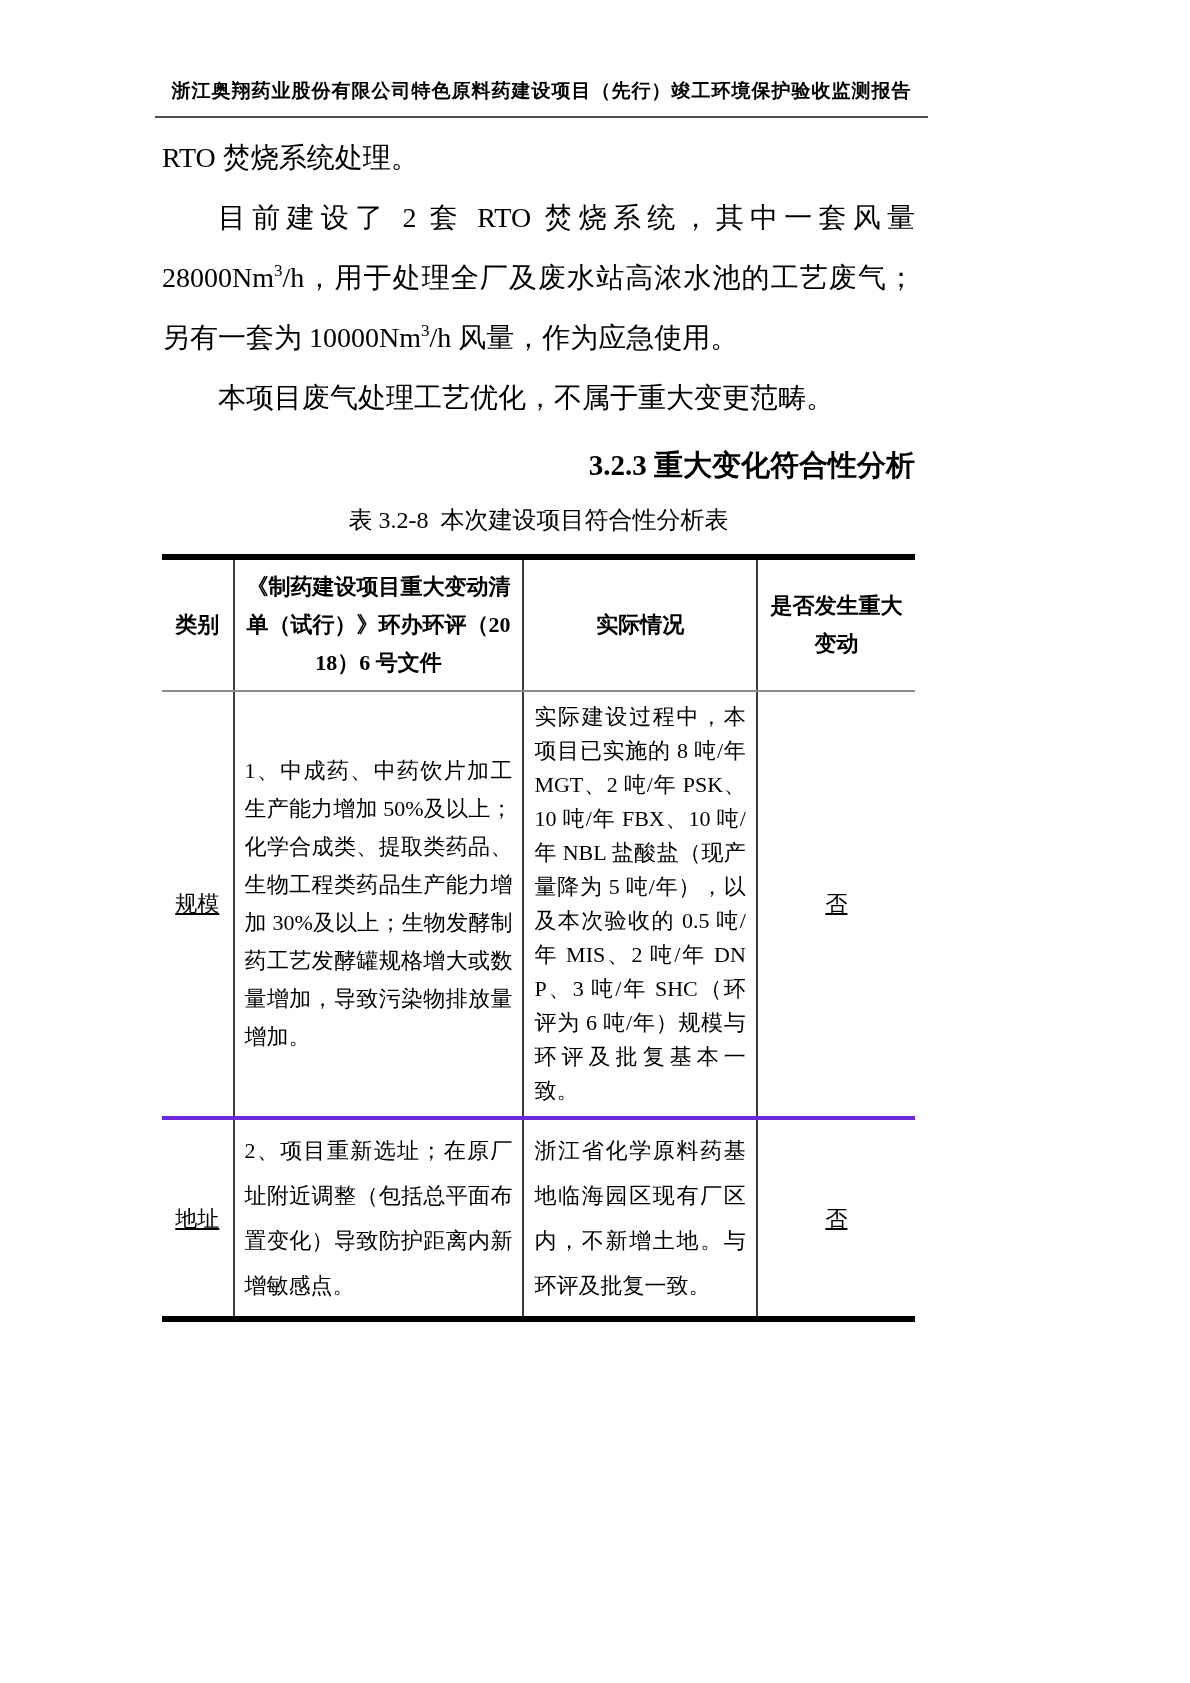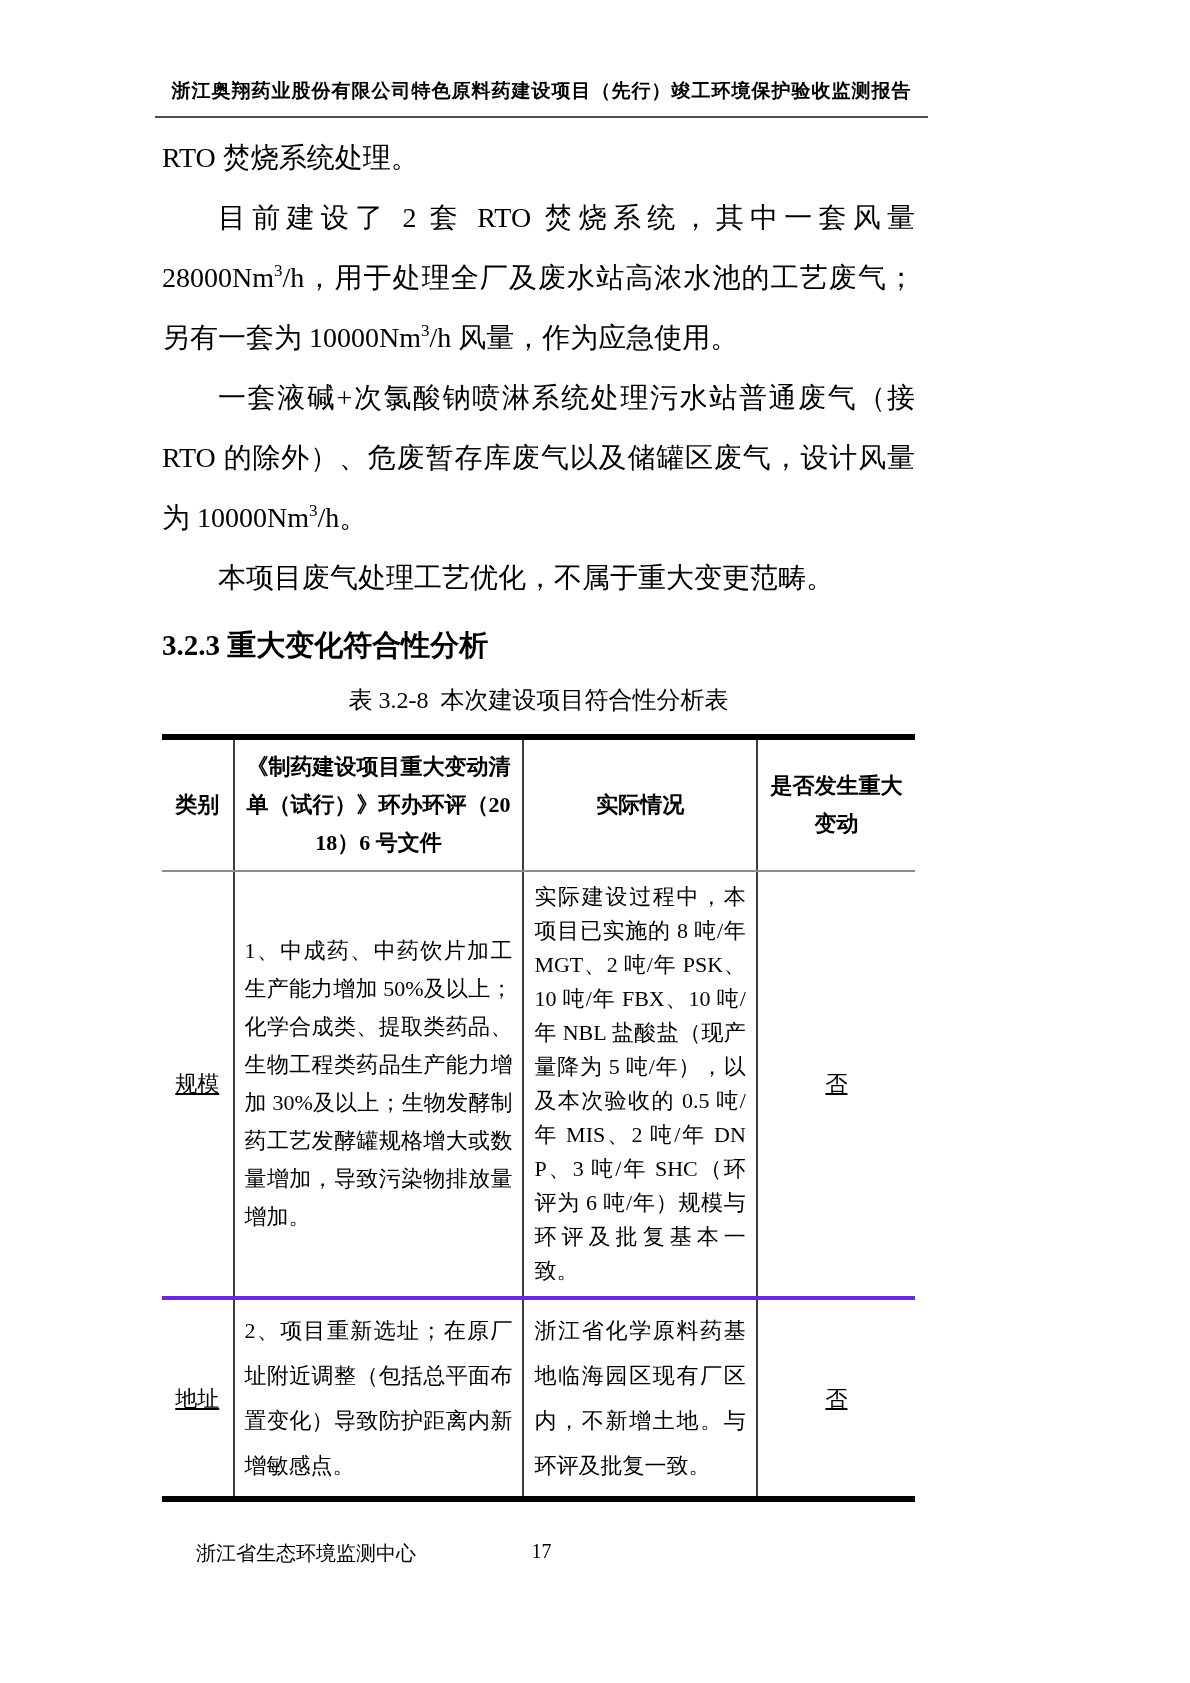--- a/index.html
+++ b/index.html
@@ -43,21 +43,21 @@
     position: relative;
     top: -11px;
     vertical-align: baseline;
   }
   .section-heading {
     margin: 0;
     padding-top: 14px;
     font-size: 29px;
     line-height: 46px;
     font-weight: bold;
-    text-align: left;
+    text-align: right;
   }
   .table-caption {
     margin: 0;
     padding-top: 14px;
     font-size: 24px;
     line-height: 36px;
     font-weight: normal;
     text-align: center;
     white-space: pre-wrap;
   }
@@ -116,23 +116,20 @@
   <div class="content">
 
     <p class="body-p no-indent">
       <span>RTO 焚烧系统处理。</span>
     </p>
 
     <p class="body-p">
       <span>目前建设了 2 套 RTO 焚烧系统，其中一套风量 28000Nm</span><sup>3</sup><span>/h，用于处理全厂及废水站高浓水池的工艺废气；另有一套为 10000Nm</span><sup>3</sup><span>/h 风量，作为应急使用。</span>
     </p>
 
-    <p class="body-p">
-      <span>一套液碱+次氯酸钠喷淋系统处理污水站普通废气（接 RTO 的除外）、危废暂存库废气以及储罐区废气，设计风量为 10000Nm</span><sup>3</sup><span>/h。</span>
-    </p>
 
     <p class="body-p">本项目废气处理工艺优化，不属于重大变更范畴。</p>
 
     <h3 class="section-heading">3.2.3 重大变化符合性分析</h3>
 
     <div class="table-caption">表 3.2-8  本次建设项目符合性分析表</div>
 
     <table class="compliance">
       <colgroup>
         <col style="width:9.5%">
@@ -159,18 +156,14 @@
           <td class="cell-center">地址</td>
           <td class="cell-just criteria">2、项目重新选址；在原厂址附近调整（包括总平面布置变化）导致防护距离内新增敏感点。</td>
           <td class="cell-just actual">浙江省化学原料药基地临海园区现有厂区内，不新增土地。与环评及批复一致。</td>
           <td class="cell-center">否</td>
         </tr>
       </tbody>
     </table>
 
   </div>
 
-  <div class="doc-footer">
-    <span class="footer-org">浙江省生态环境监测中心</span>
-    <span class="footer-page">17</span>
-  </div>
 
 </div>
 
 </body></html>

